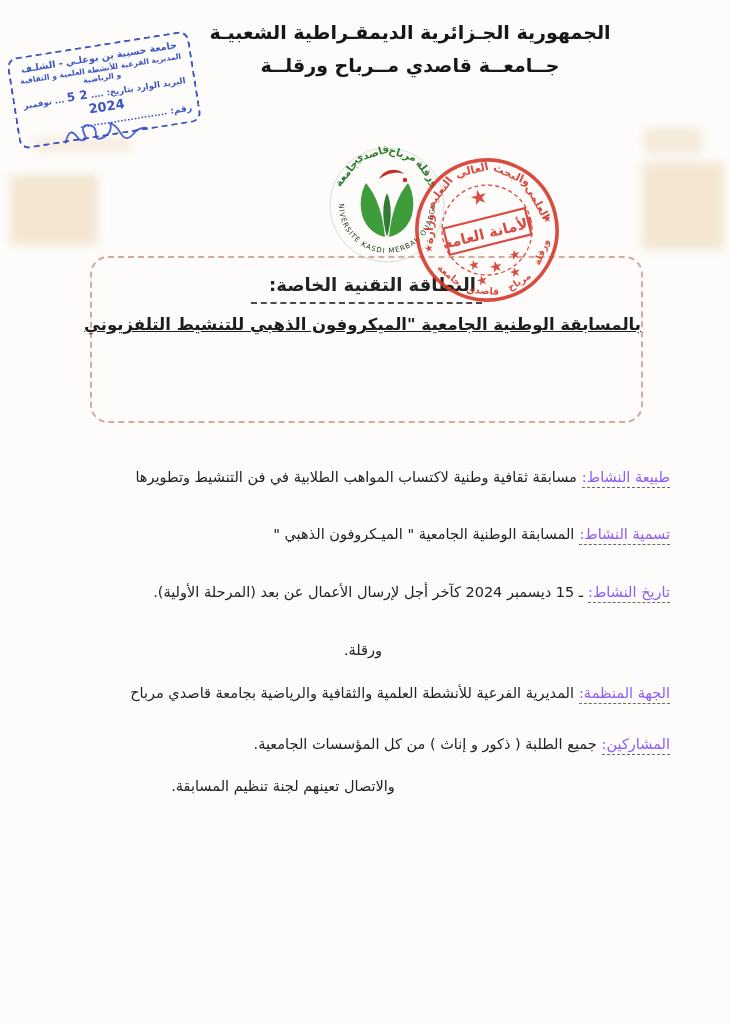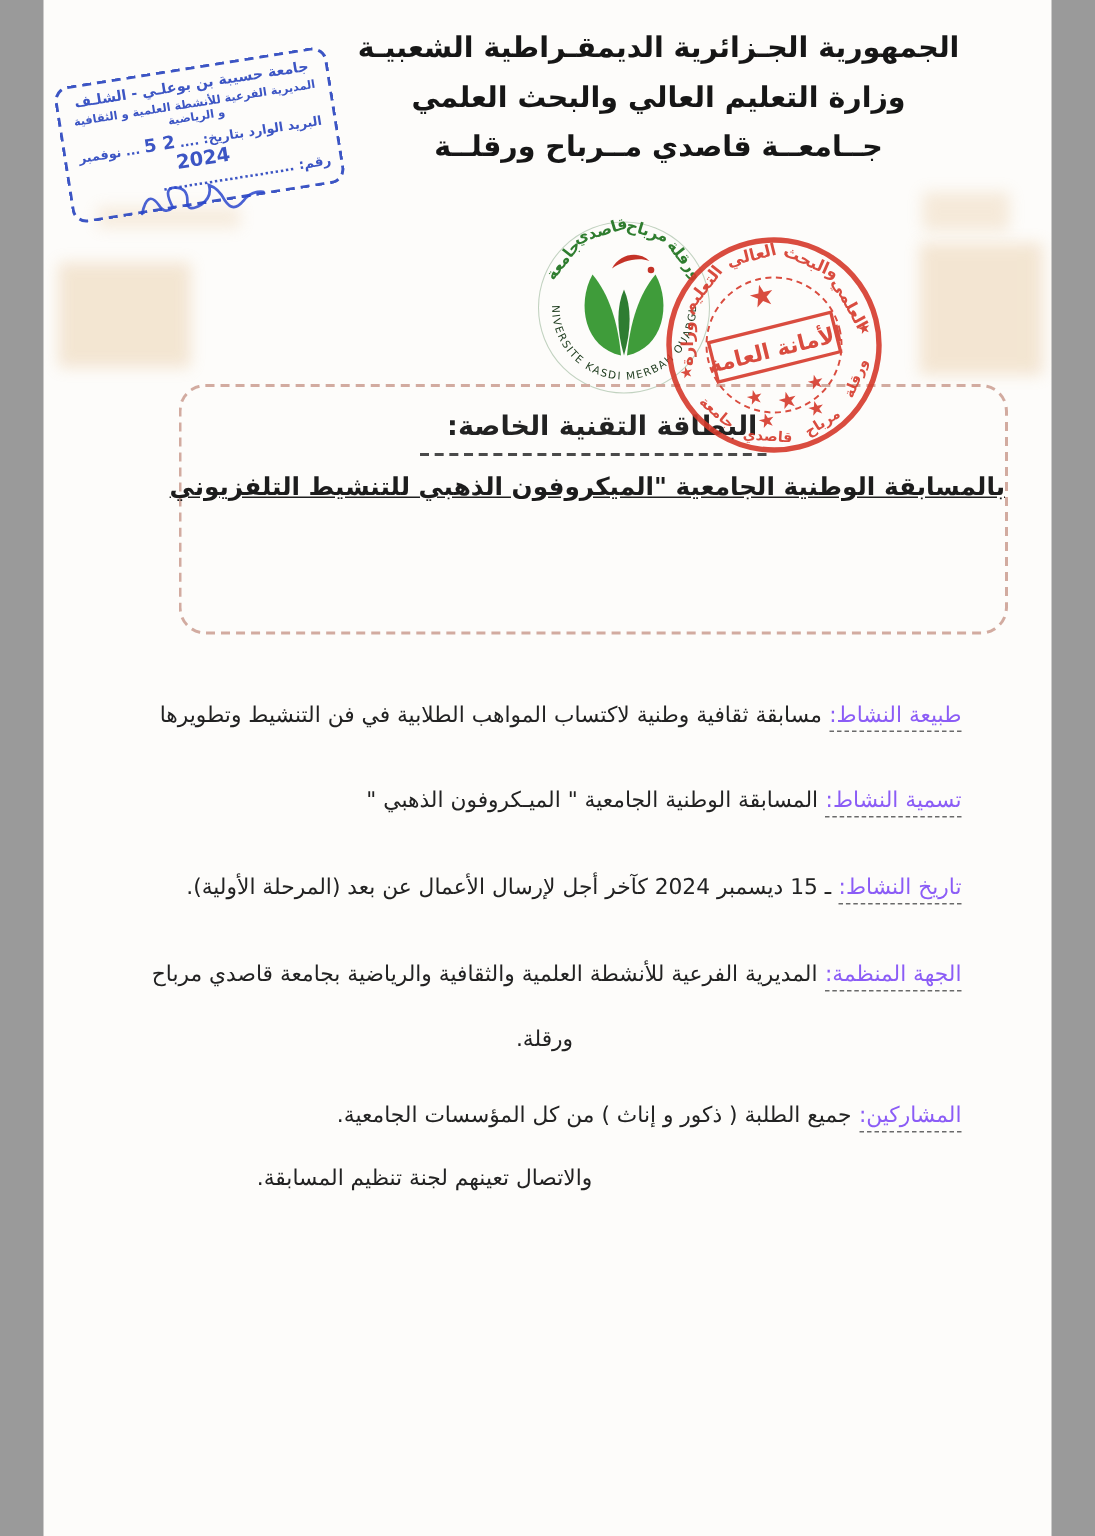--- a/index.html
+++ b/index.html
@@ -1,19 +1,19 @@
 <!DOCTYPE html>
 <html lang="ar"><head>
 <meta charset="utf-8">
 <style>
   * { margin:0; padding:0; box-sizing:border-box; }
   html,body { background:#9a9a9a; }
   body { font-family:"DejaVu Sans", sans-serif; }
   .page {
-    position:relative; width:672px; height:1024px; margin:0 auto;
+    position:relative; width:730px; height:1024px; margin:0 auto;
     background:#fdfcfa; overflow:hidden; color:#1f1f1f;
   }
 
   
   .header {
     position:absolute; top:16px; left:120px; width:580px;
     text-align:center; direction:rtl;
     font-weight:bold; font-size:19px; line-height:33px; color:#161616;
   }
 
@@ -89,21 +89,20 @@
 
 <div class="page">
 
   <div class="ghost g-left"></div>
   <div class="ghost g-left2"></div>
   <div class="ghost g-right"></div>
   <div class="ghost g-tr"></div>
 
   <div class="header">
     <div>الجمهورية الجـزائرية الديمقـراطية الشعبيـة</div>
-    <div>وزارة التعليم العالي والبحث العلمي</div>
     <div>جــامعــة قاصدي مــرباح ورقلــة</div>
   </div>
 
   <div class="blue-stamp">
     <div class="l1">جامعة حسيبة بن بوعلـي - الشلـف</div>
     <div class="l2">المديرية الفرعية للأنشطة العلمية و الثقافية و الرياضية</div>
     <div class="l3">
       <span>البريد الوارد بتاريخ:</span>
       <span>....</span>
       <span class="day">2 5</span>
@@ -193,27 +192,27 @@
   <div class="items">
     <div class="item">
       <span class="label">طبيعة النشاط:</span><span>مسابقة ثقافية وطنية لاكتساب المواهب الطلابية في فن التنشيط وتطويرها</span>
     </div>
     <div class="item">
       <span class="label">تسمية النشاط:</span><span>المسابقة الوطنية الجامعية " الميـكروفون الذهبي "</span>
     </div>
     <div class="item">
       <span class="label">تاريخ النشاط:</span><span>ـ 15 ديسمبر 2024 كآخر أجل لإرسال الأعمال عن بعد  (المرحلة الأولية).</span>
     </div>
-    <div class="item">
-      <span class="label">الجهة المنظمة:</span><span>المديرية الفرعية للأنشطة العلمية والثقافية والرياضية بجامعة قاصدي مرباح</span>
-    </div>
     <div class="item center">
       <span>ورقلة.</span>
     </div>
     <div class="item">
+      <span class="label">الجهة المنظمة:</span><span>المديرية الفرعية للأنشطة العلمية والثقافية والرياضية بجامعة قاصدي مرباح</span>
+    </div>
+    <div class="item">
       <span class="label">المشاركين:</span><span>جميع الطلبة ( ذكور و إناث ) من كل المؤسسات الجامعية.</span>
     </div>
     <div class="item center shift">
       <span>والاتصال تعينهم لجنة تنظيم المسابقة.</span>
     </div>
   </div>
 
 </div>
 
 </body></html>

